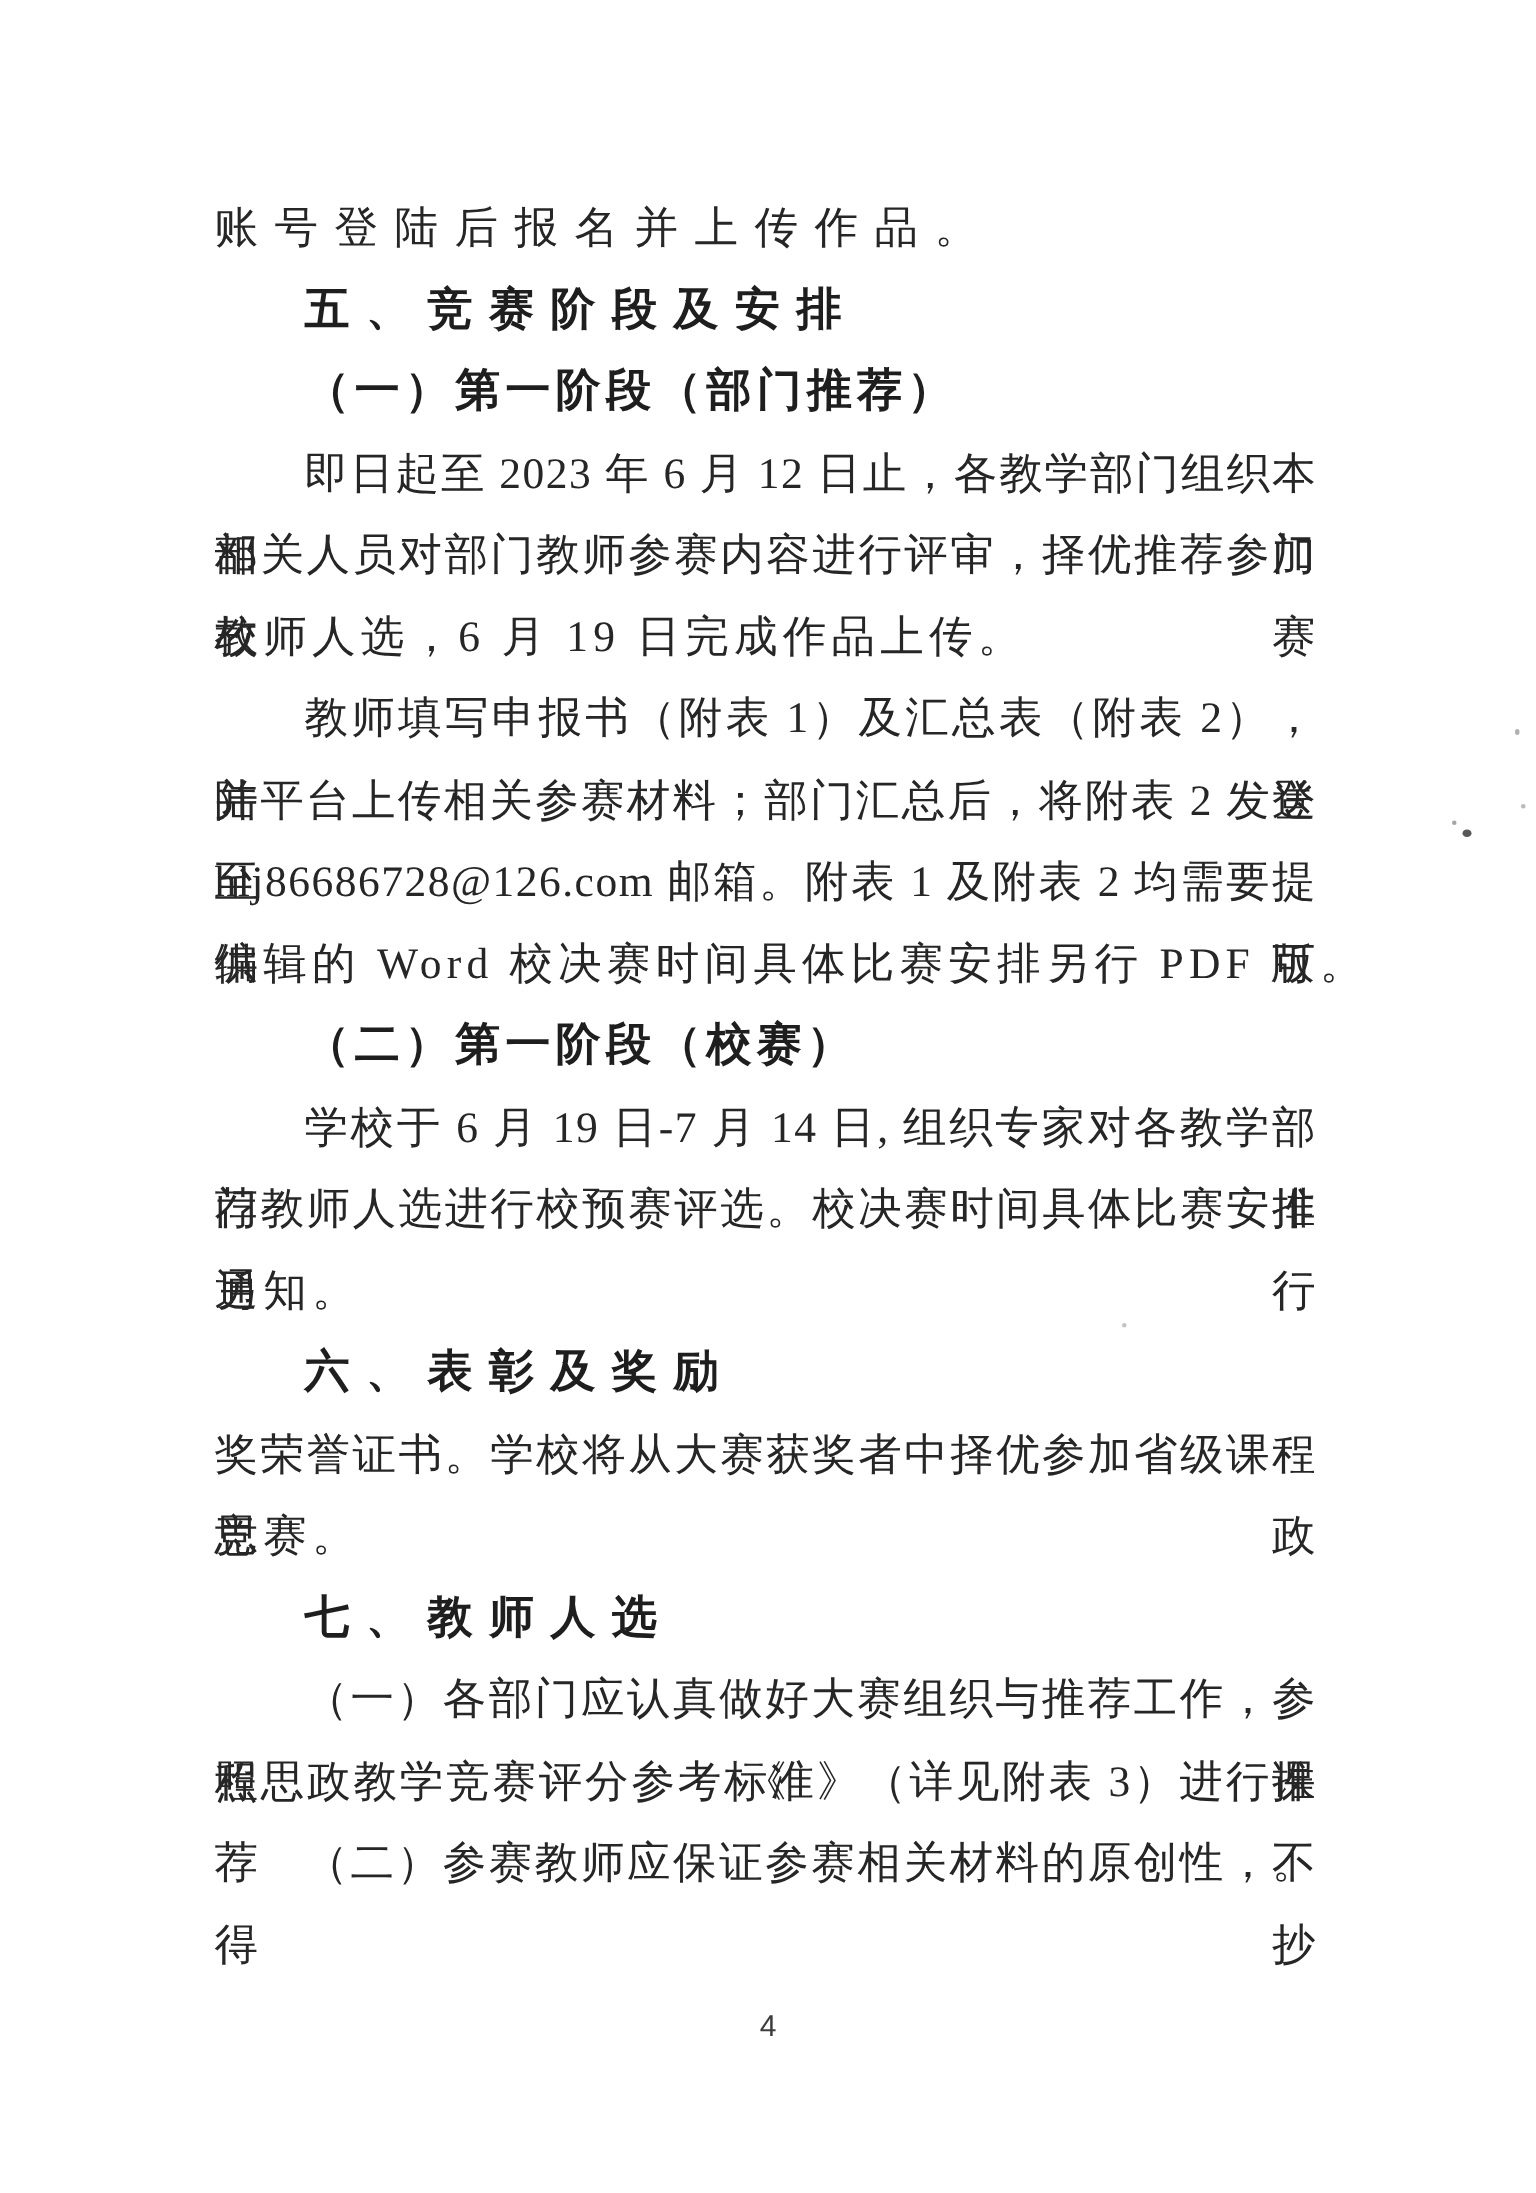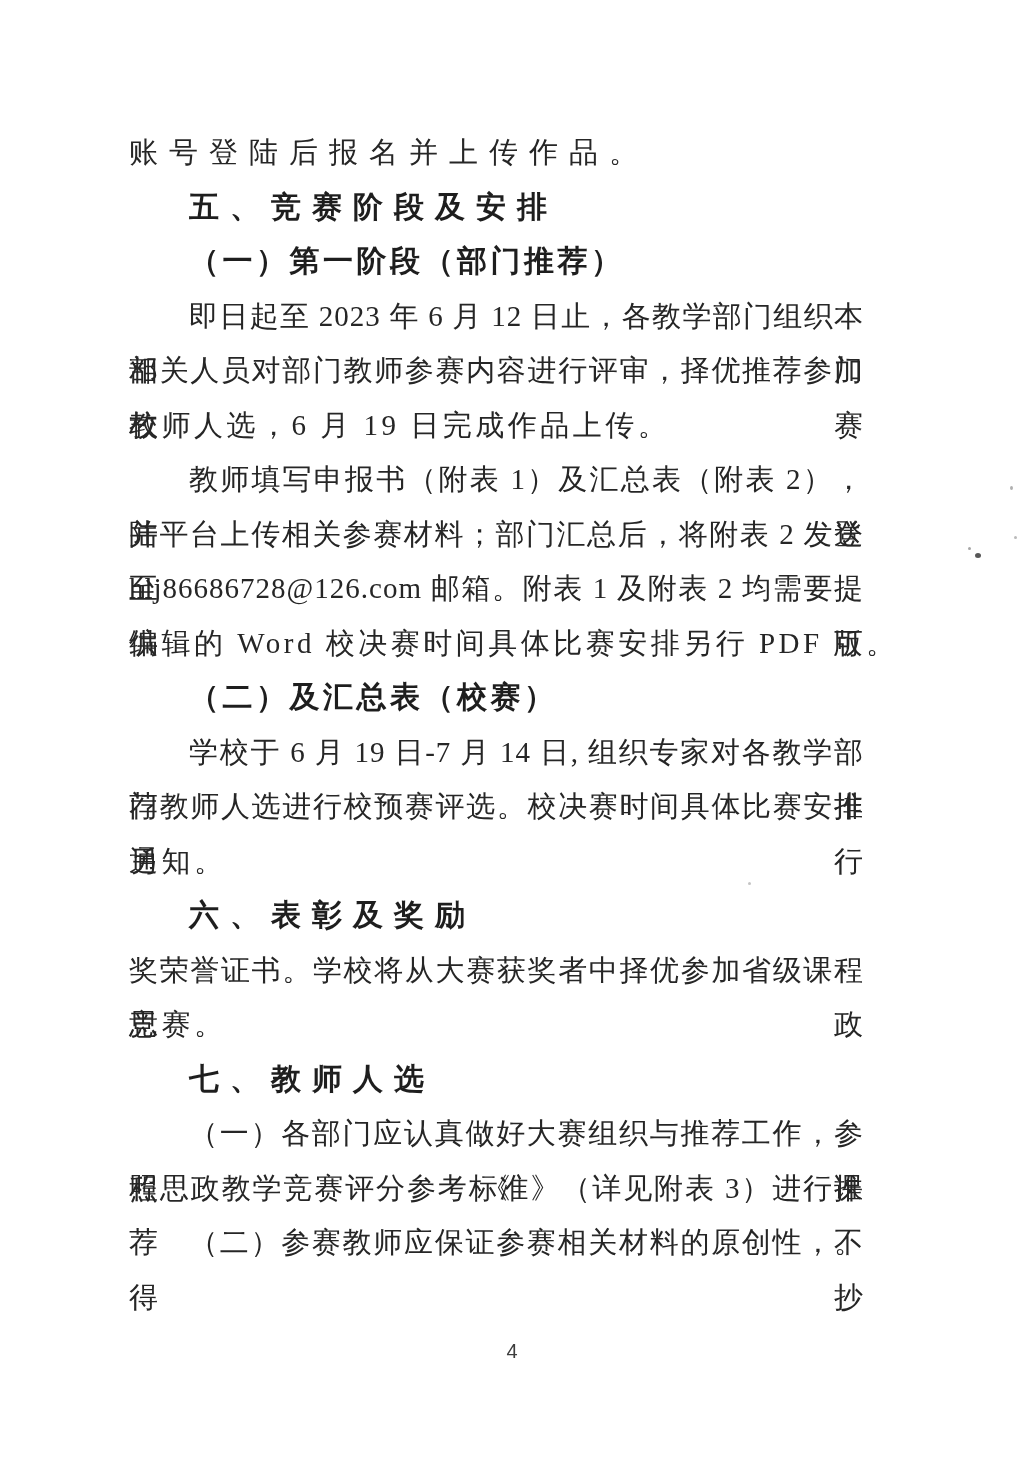--- a/index.html
+++ b/index.html
@@ -11,21 +11,21 @@
     position: relative;
     width: 1024px;
     height: 1462px;
     background: #ffffff;
     overflow: hidden;
     font-family: "Liberation Serif", serif;
     color: #262626;
   }
   .doc-body {
     position: absolute;
-    left: 129px;
+    left: 143px;
     top: 125px;
     width: 735px;
   }
   .line {
     height: 54.5px;
     line-height: 54.5px;
     font-size: 29px;
     white-space: nowrap;
     color: #262626;
     -webkit-font-smoothing: antialiased;
@@ -75,21 +75,21 @@
       <div class="line body ls-wide">账号登陆后报名并上传作品。</div>
       <div class="line heading indent ls-wide">五、竞赛阶段及安排</div>
       <div class="line heading indent ls-normal">（一）第一阶段（部门推荐）</div>
       <div class="line body indent justify ls-none">即日起至 2023 年 6 月 12 日止，各教学部门组织本部门</div>
       <div class="line body justify ls-none">相关人员对部门教师参赛内容进行评审，择优推荐参加校赛</div>
       <div class="line body ls-normal">教师人选，6 月 19 日完成作品上传。</div>
       <div class="line body indent justify ls-none">教师填写申报书（附表 1）及汇总表（附表 2），并登</div>
       <div class="line body justify ls-none">陆平台上传相关参赛材料；部门汇总后，将附表 2 发送至</div>
       <div class="line body justify ls-none">hlj86686728@126.com 邮箱。附表 1 及附表 2 均需要提供可</div>
       <div class="line body ls-normal">编辑的 Word 校决赛时间具体比赛安排另行 PDF 版。</div>
-      <div class="line heading indent ls-normal">（二）及汇总表（校赛）</div>
+      <div class="line heading indent ls-normal">（二）第一阶段（校赛）</div>
       <div class="line body indent justify ls-none">学校于 6 月 19 日-7 月 14 日, 组织专家对各教学部门推</div>
       <div class="line body justify ls-none">荐教师人选进行校预赛评选。校决赛时间具体比赛安排另行</div>
       <div class="line body ls-normal">通知。</div>
       <div class="line heading indent ls-wide">六、表彰及奖励</div>
       <div class="line body justify ls-none">奖荣誉证书。学校将从大赛获奖者中择优参加省级课程思政</div>
       <div class="line body ls-normal">竞赛。</div>
       <div class="line heading indent ls-wide">七、教师人选</div>
       <div class="line body indent justify ls-none">（一）各部门应认真做好大赛组织与推荐工作，参照《课</div>
       <div class="line body justify ls-none">程思政教学竞赛评分参考标准》（详见附表 3）进行推荐。</div>
       <div class="line body indent justify ls-none">（二）参赛教师应保证参赛相关材料的原创性，不得抄</div>

